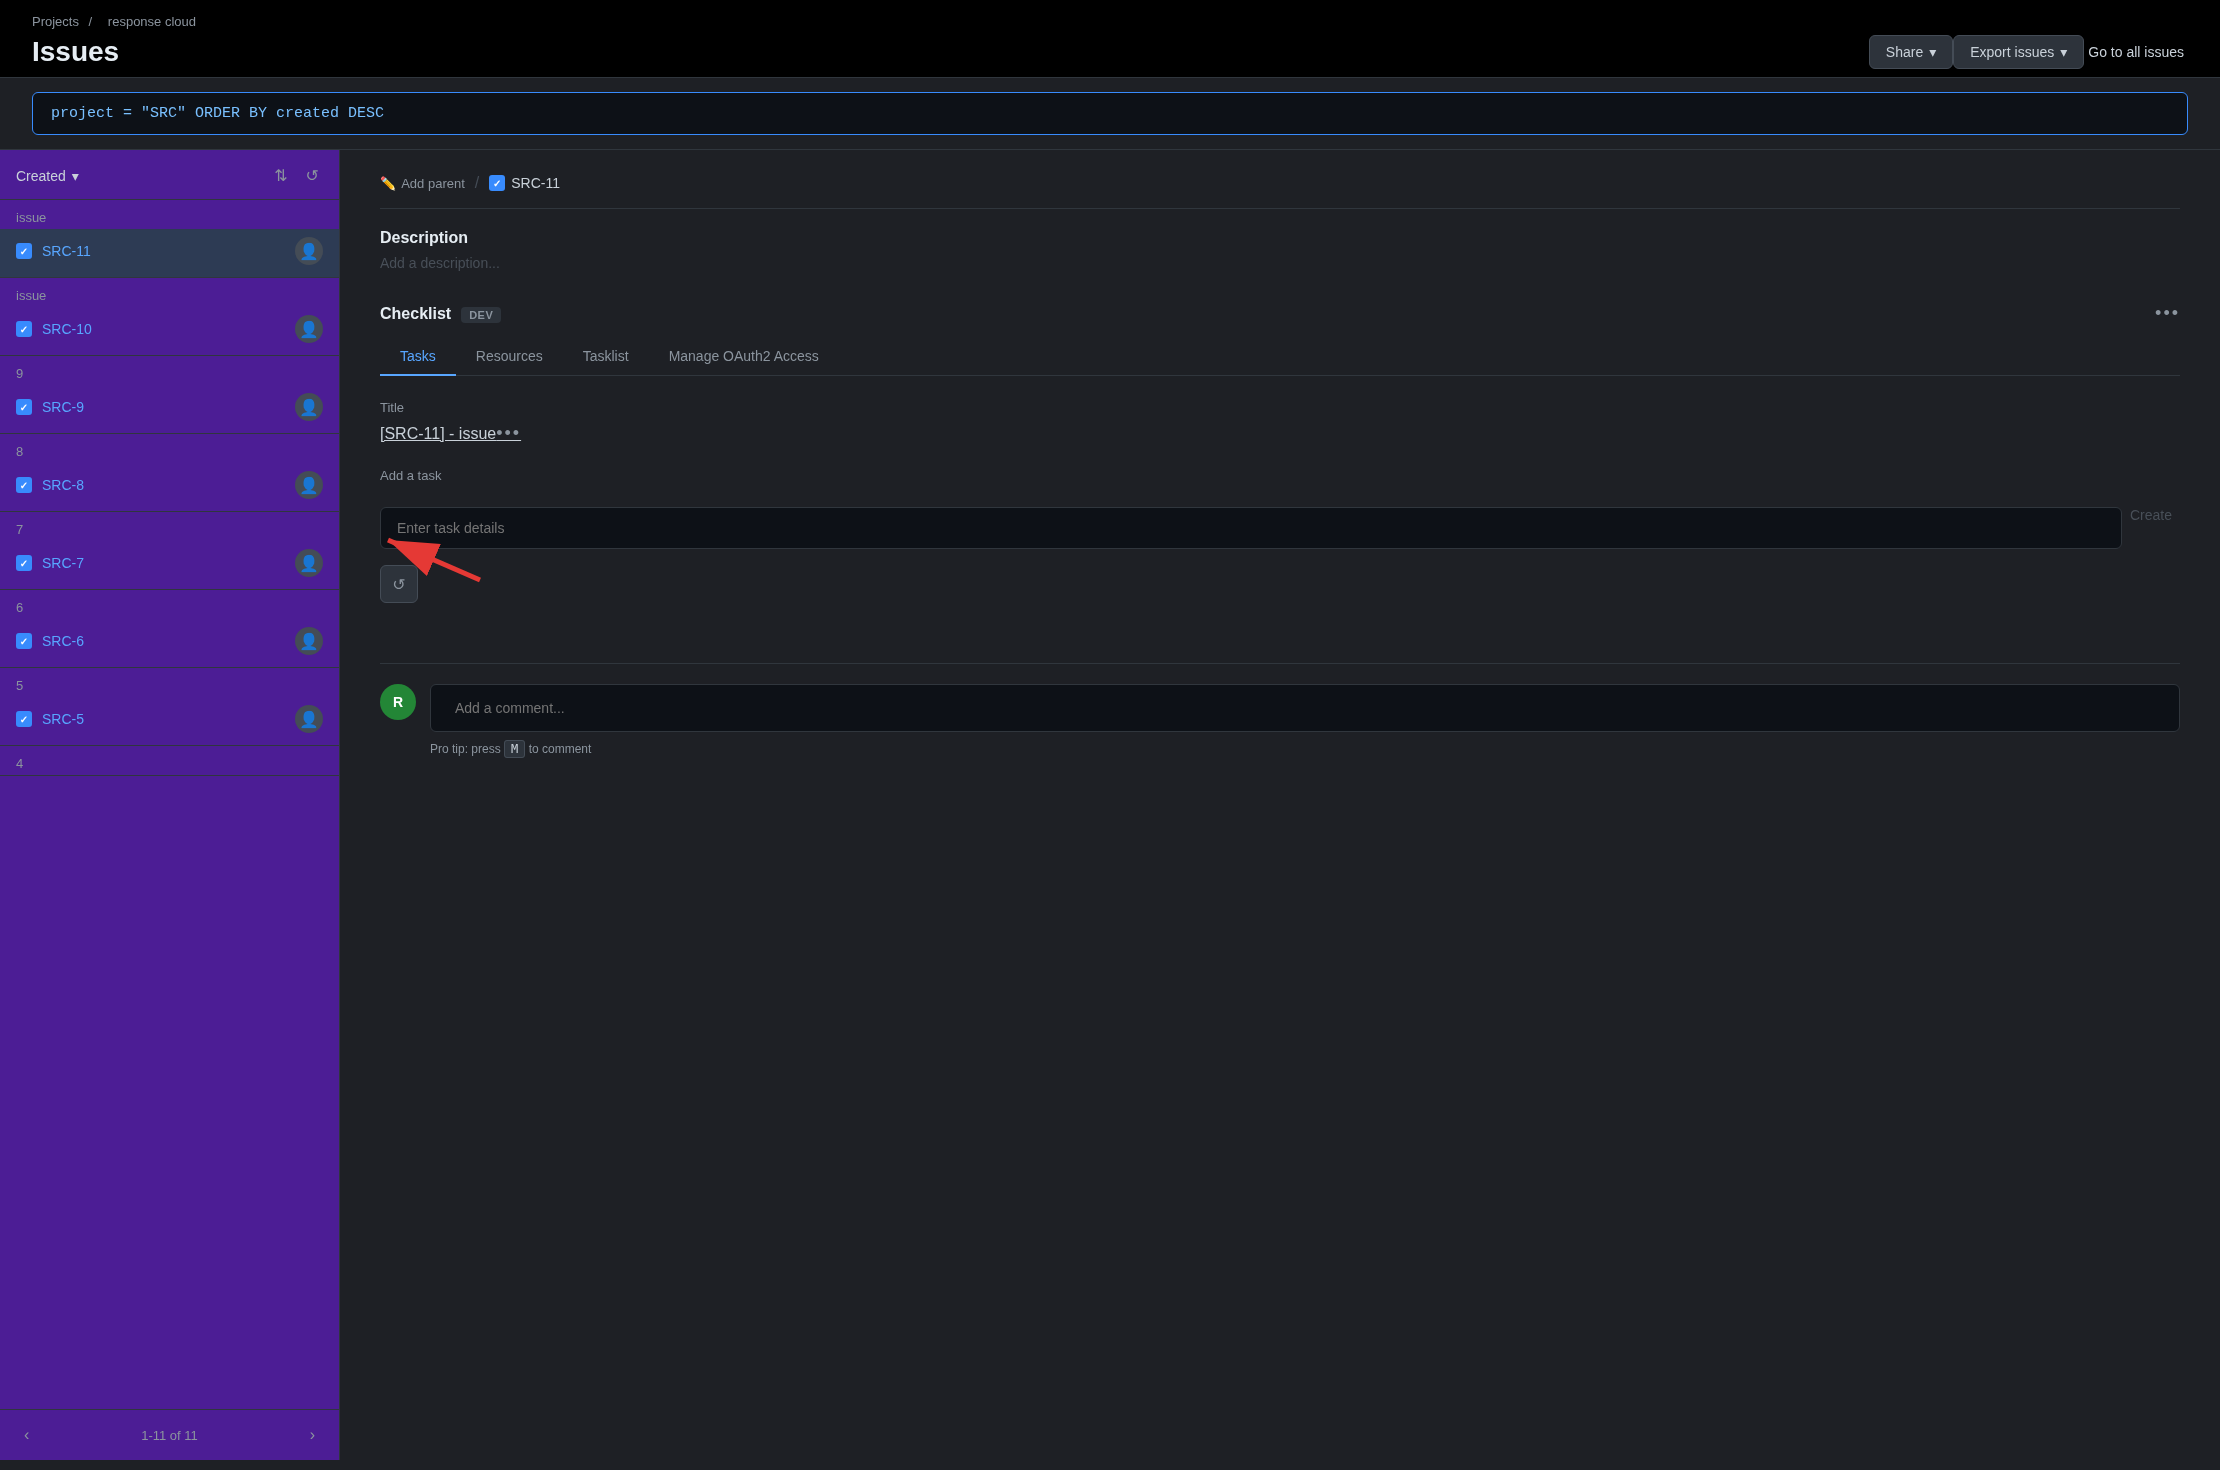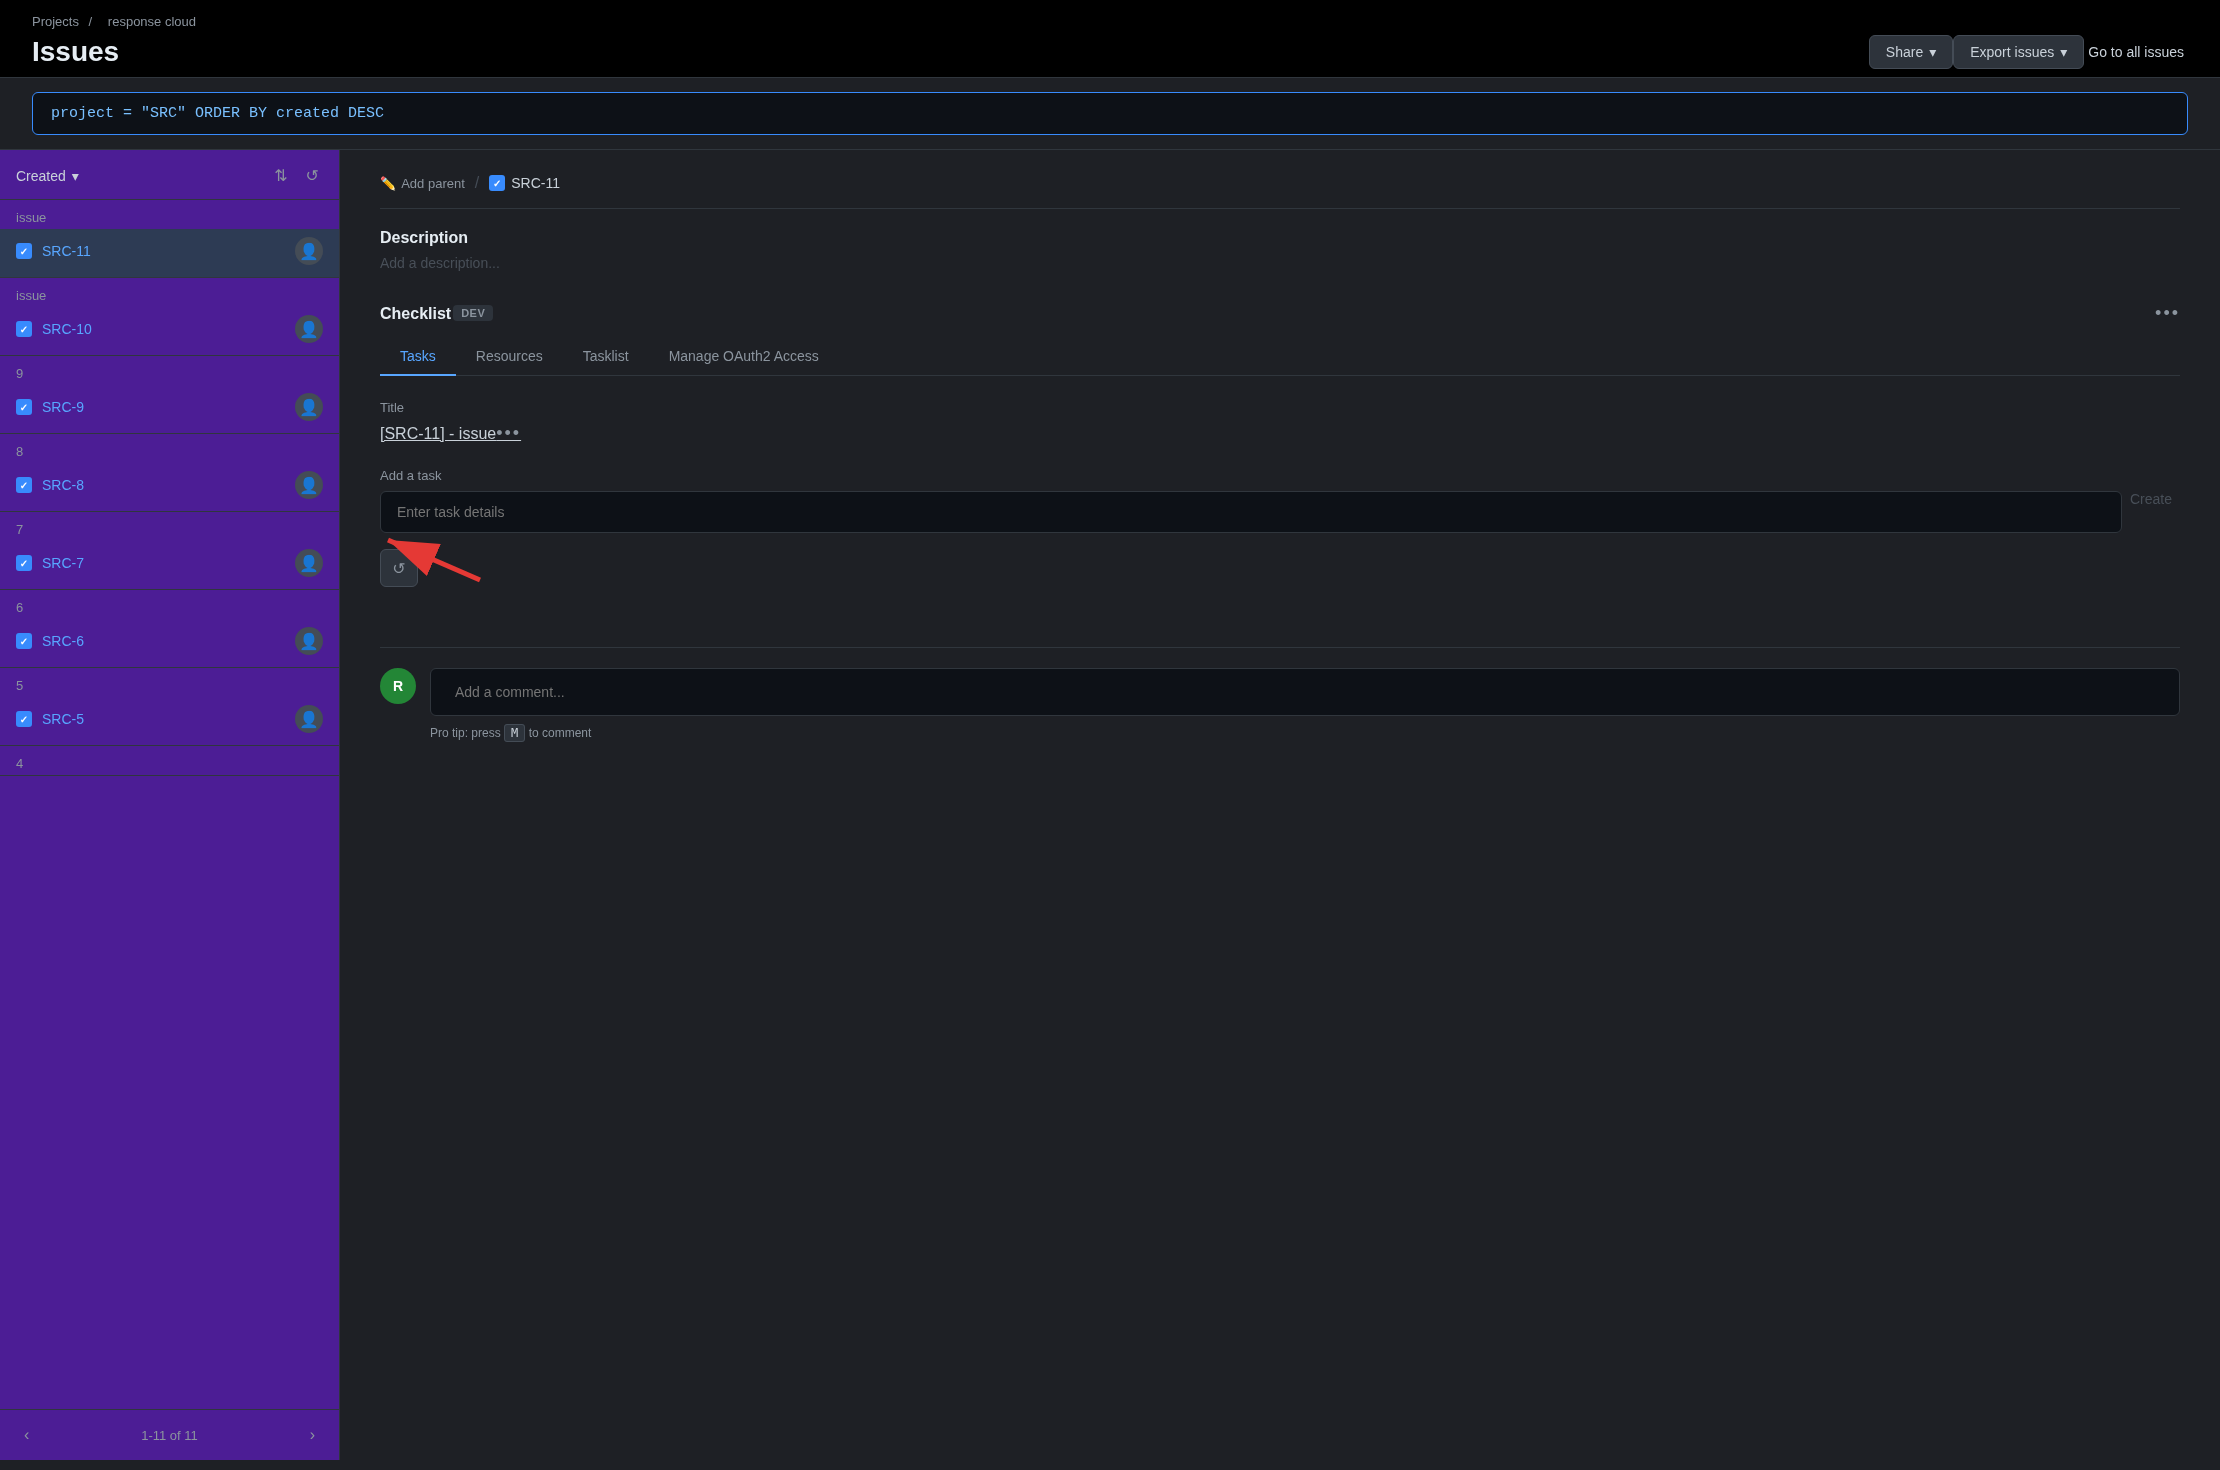--- a/index.html
+++ b/index.html
@@ -252,22 +252,22 @@
 
     
     .checklist-header {
       display: flex;
       align-items: center;
       justify-content: space-between;
       margin-bottom: 14px;
     }
     .checklist-title-group {
       display: flex;
-      align-items: flex-start;
-      gap: 2px;
+      align-items: flex-end;
+      gap: 10px;
     }
     .checklist-title {
       font-size: 16px;
       font-weight: 600;
       color: #e6edf3;
     }
     .checklist-badge {
       background: #2d333b;
       color: #8b949e;
       font-size: 11px;
@@ -322,21 +322,21 @@
     .field-title-value {
       font-size: 16px;
       color: #c9d1d9;
       font-weight: 400;
     }
 
     
     .add-task-label {
       font-size: 13px;
       color: #8b949e;
-      margin-bottom: 8px;
+      margin-bottom: 24px;
     }
     .add-task-row {
       display: flex;
       margin-bottom: 16px;
     }
     .task-input {
       flex: 1;
       background: #0d1117;
       border: 1px solid #30363d;
       border-radius: 6px;

